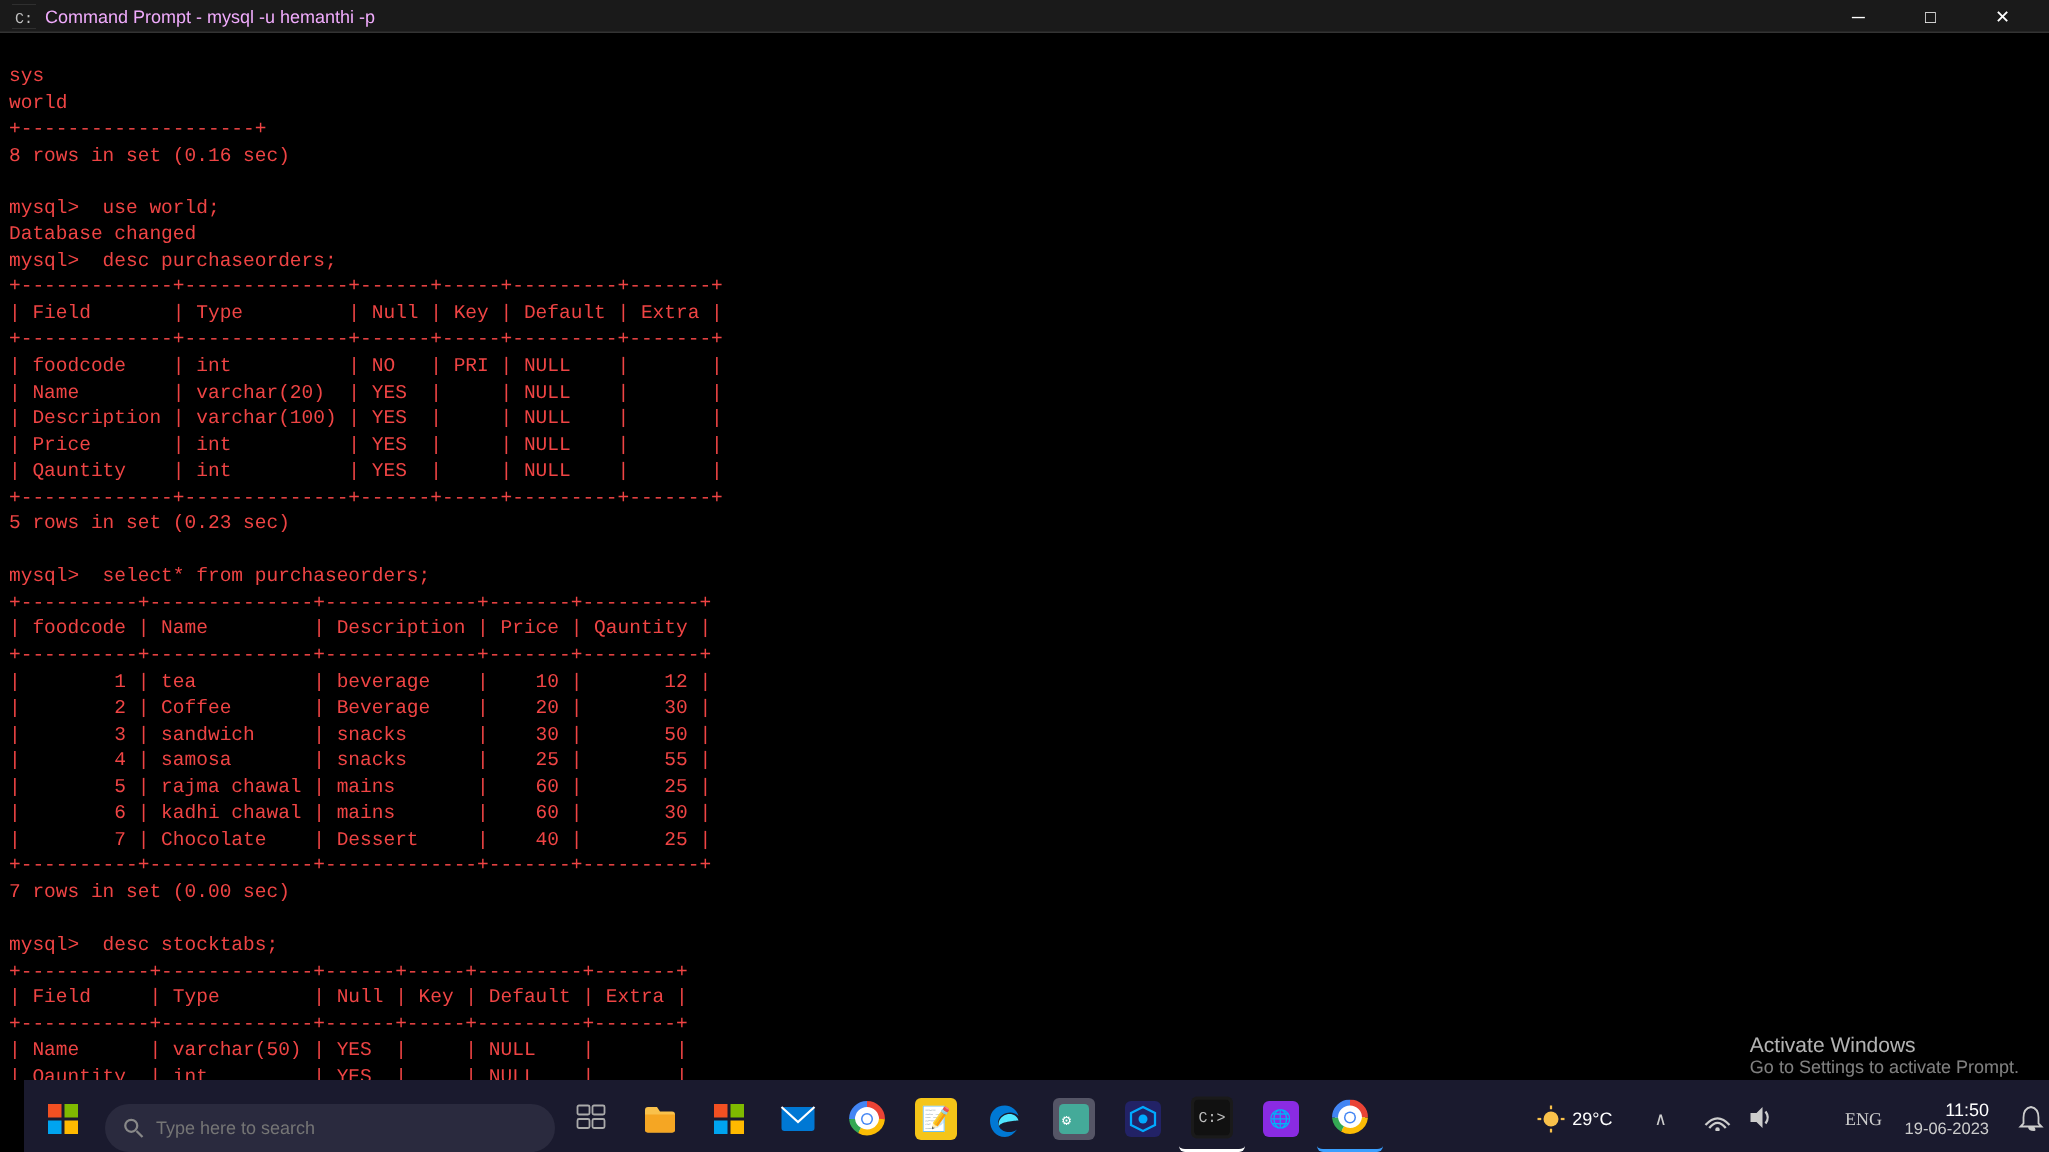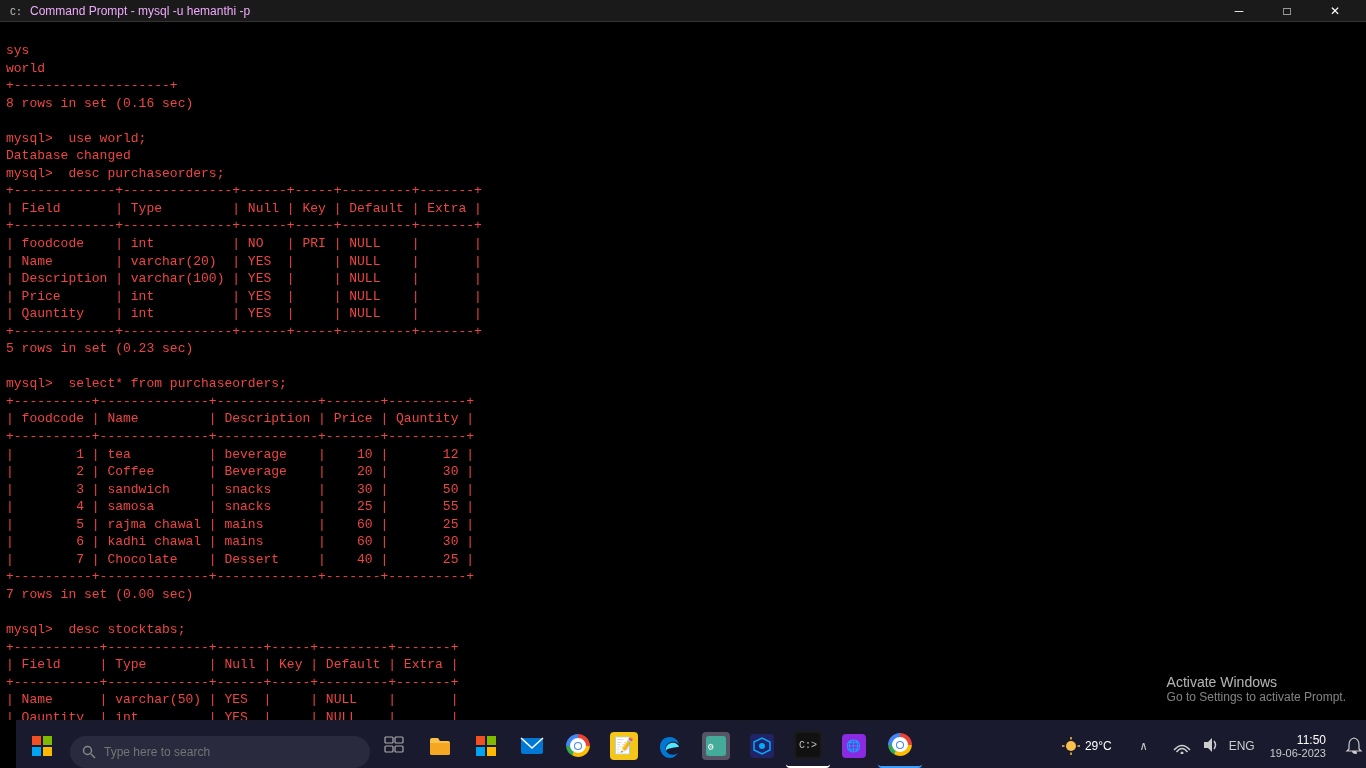--- a/index.html
+++ b/index.html
@@ -144,21 +144,21 @@
     #notification-btn {
       width: 32px;
       height: 44px;
       display: flex;
       align-items: center;
       justify-content: center;
       cursor: pointer;
     }
     #activate-windows {
       position: fixed;
-      bottom: 64px;
+      bottom: 50px;
       right: 20px;
       color: rgba(255,255,255,0.6);
       font-family: 'Segoe UI', sans-serif;
       font-size: 13px;
       pointer-events: none;
     }
     #activate-windows .title { font-size: 14px; color: rgba(255,255,255,0.7); }
     #activate-windows .subtitle { font-size: 12px; color: rgba(255,255,255,0.5); }
 
     
@@ -416,21 +416,21 @@
       </svg>
     </div>
 
     <div class="tray-icon">
       <svg width="18" height="18" viewBox="0 0 18 18">
         <polygon points="3,6 7,6 11,2 11,16 7,12 3,12" fill="#ccc"></polygon>
         <path d="M13 5 Q16 9 13 13" fill="none" stroke="#ccc" stroke-width="1.5"></path>
       </svg>
     </div>
 
-    <span class="tray-icon" style="font-size:12px; color:#ccc; font-family:Liberation Sans, sans-serif;">ENG</span>
+    <span class="tray-icon" style="font-size:12px; color:#ccc; font-family:Liberation Serif, serif;margin-left:38px;">ENG</span>
 
     <div id="taskbar-clock">
       <div class="time">11:50</div>
       <div class="date">19-06-2023</div>
     </div>
 
     <div id="notification-btn">
       <svg width="18" height="18" viewBox="0 0 18 18">
         <path d="M9 1 Q14 2 14 8 L14 12 L16 14 L2 14 L4 12 L4 8 Q4 2 9 1 Z" fill="none" stroke="#ccc" stroke-width="1.2"></path>
         <path d="M7 14 Q7 17 11 17 Q13 17 11 14 Z" fill="#ccc"></path>

